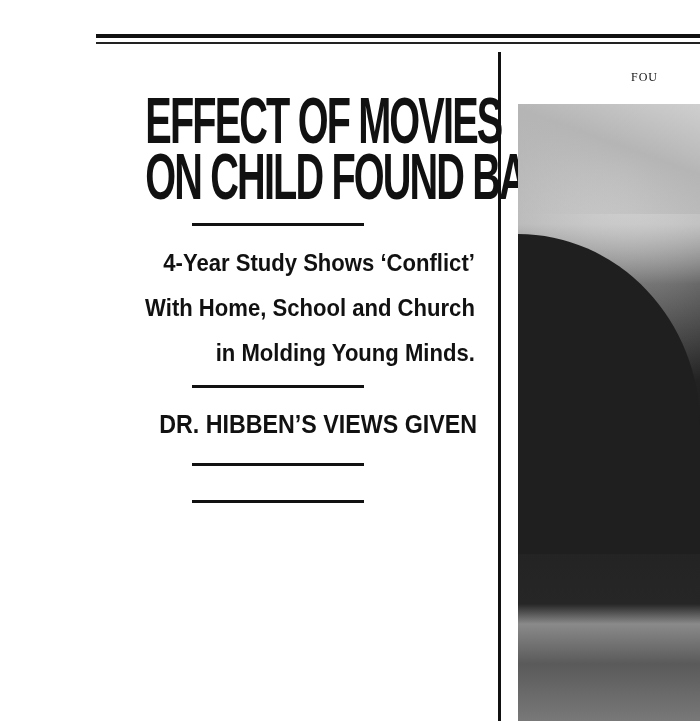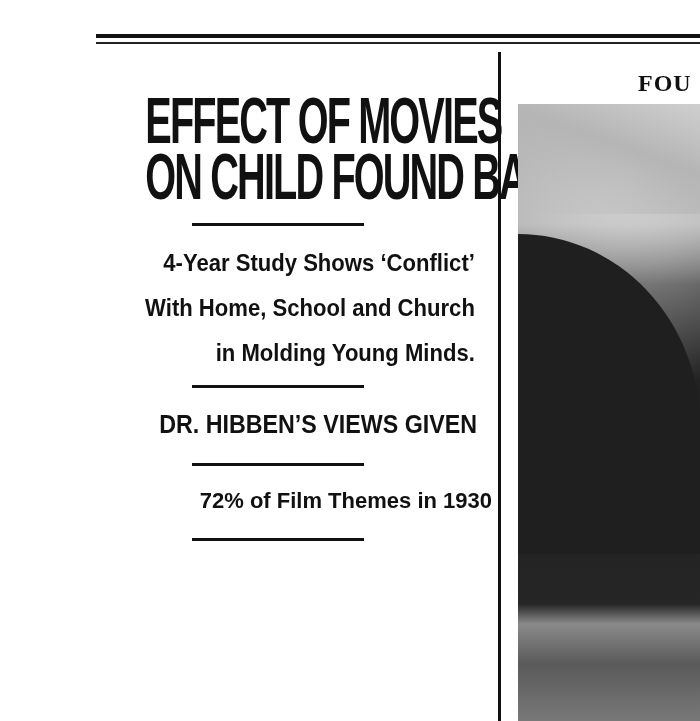--- a/index.html
+++ b/index.html
@@ -8,21 +8,21 @@
     .rule-top2 { position:absolute; left:96px; top:42px; width:604px; height:2px; background:#222; }
     .col-divider { position:absolute; left:498px; top:52px; width:3px; height:669px; background:#111; }
     .left-col { position:absolute; left:64px; top:60px; width:428px; text-align:right;margin-top:21px; }
     .headline { font-family:"Liberation Sans Narrow","Liberation Sans", sans-serif; font-weight:bold; font-size:64px; line-height:56px; letter-spacing:-3px; transform:scaleX(0.62); transform-origin:center; white-space:nowrap; margin:0; margin-top:12px; }
     .hl-line { display:block; }
     .short-rule { width:172px; height:3px; background:#111; margin:0 auto; }
     .deck { font-weight:bold; font-size:24px; line-height:45px; letter-spacing:0; transform:scaleX(0.92); transform-origin:center; white-space:nowrap; }
     .deck2 { font-weight:bold; font-size:25px; transform:scaleX(0.93); white-space:nowrap; }
     .deck3 { font-weight:bold; font-size:22px; line-height:38px; white-space:nowrap; }
     .right-col { position:absolute; left:506px; top:52px; width:194px; height:669px; }
-    .photo-header { position:absolute; left:132px; top:18px; font-family:"Liberation Serif", serif; font-weight:bold; font-size:24px; letter-spacing:1px; white-space:nowrap; }
+    .photo-header { position:absolute; left:125px; top:18px; font-family:"Liberation Serif", serif; font-weight:normal; font-size:12px; letter-spacing:1px; white-space:nowrap; }
     .photo { position:absolute; left:12px; top:52px; width:182px; height:617px;
       background:
         radial-gradient(circle at 60% 10%, rgba(220,220,220,0.9) 0, rgba(220,220,220,0) 40%),
         linear-gradient(180deg, #9a9a9a 0px, #a5a5a5 120px, #2a2a2a 180px, #1e1e1e 330px, #262626 500px, #8a8a8a 520px, #5a5a5a 560px, #7a7a7a 620px);
     }
     .photo-light-top { position:absolute; left:0; top:0; width:100%; height:110px; background:linear-gradient(200deg, #cfcfcf 0%, #b5b5b5 40%, rgba(0,0,0,0) 100%); }
     .photo-dark { position:absolute; left:0; top:130px; width:100%; height:320px; background:#1f1f1f; border-top-right-radius:100% 60%; }
   </style>
 </head>
 <body>
@@ -45,21 +45,20 @@
     <div>in Molding Young Minds.</div>
   </div>
   <div style="height:10px"></div>
   <div class="short-rule"></div>
   <div style="height:22px"></div>
   <div class="deck2">DR. HIBBEN’S VIEWS GIVEN</div>
   <div style="height:24px"></div>
   <div class="short-rule"></div>
   <div style="height:16px"></div>
   <div class="deck3">
-    <div>72% of Film Themes in 1930</div>
   </div>
   <div style="height:18px"></div>
   <div class="short-rule"></div>
 </div>
 
 <div class="right-col">
   <div class="photo-header">FOU</div>
   <div class="photo">
     <div class="photo-light-top"></div>
     <div class="photo-dark"></div>

